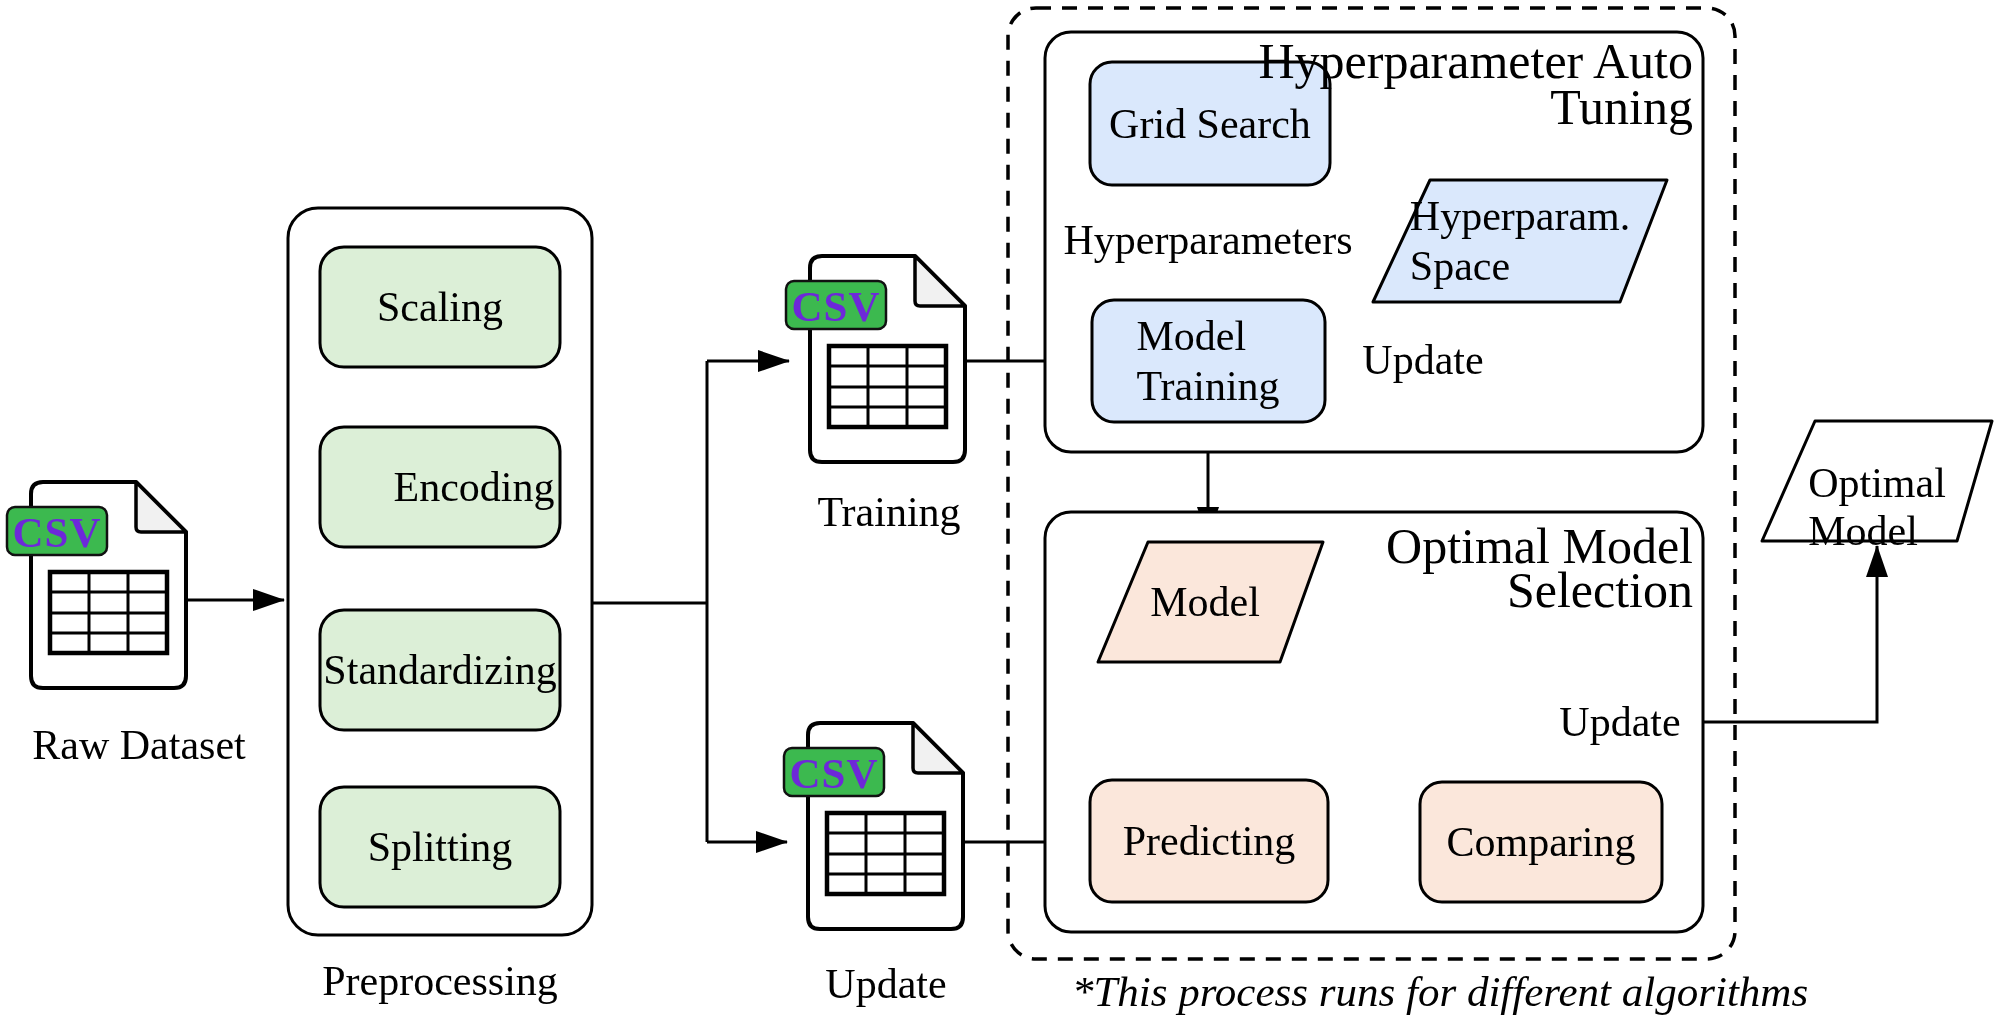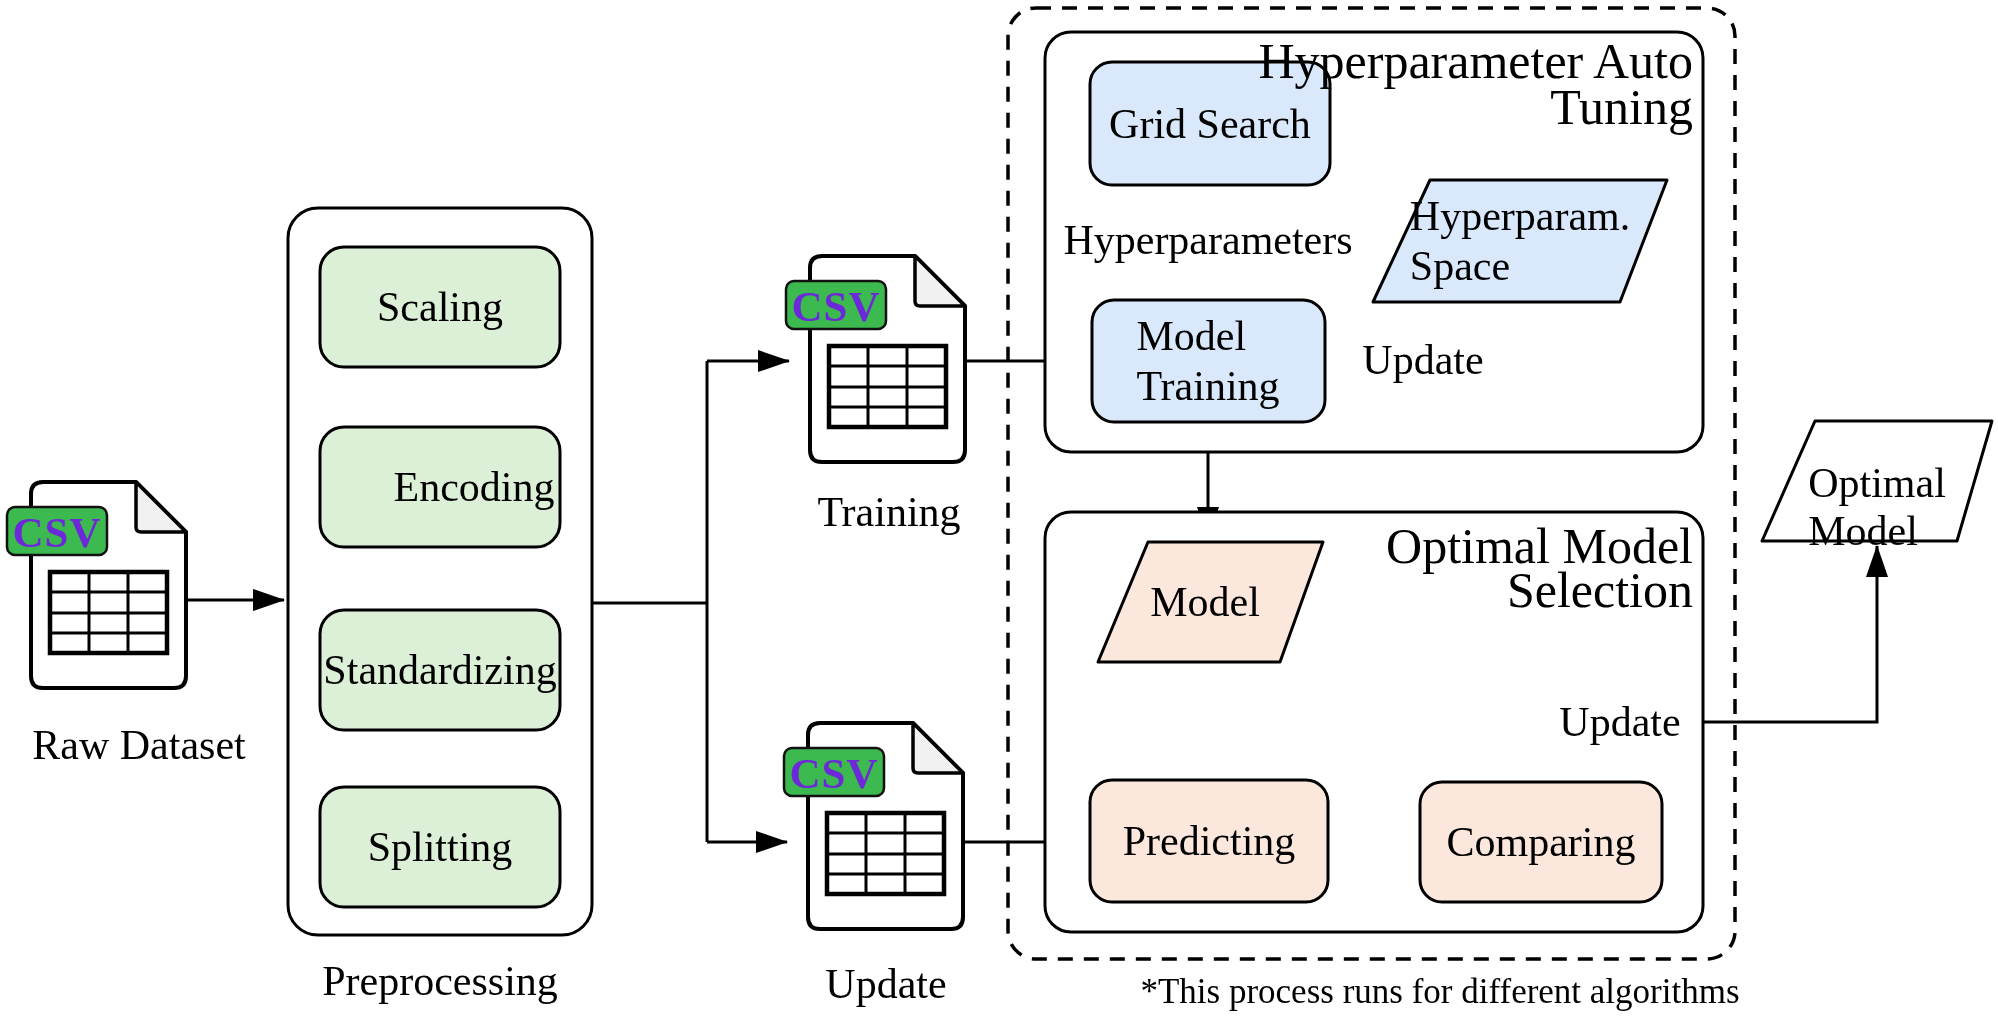--- a/index.html
+++ b/index.html
@@ -37,21 +37,22 @@
     position:absolute;
     transform:translate(-50%,-50%);
     font-family:Liberation Serif, serif;
     font-weight:bold;
     font-size:43px;
     letter-spacing:1px;
     color:#6d28d9;
     z-index:2;
   }
   .footnote {
-    font-size:35px;
+    font-style:italic;
+    font-size:43px;
   }
 </style>
 </head>
 <body>
 
 <div class="stage">
 
   <svg width="1998" height="1035" viewBox="0 0 1998 1035" xmlns="http://www.w3.org/2000/svg">
     <defs>
       <marker id="ah" markerUnits="userSpaceOnUse" markerWidth="36" markerHeight="26" refX="31" refY="11" orient="auto">

